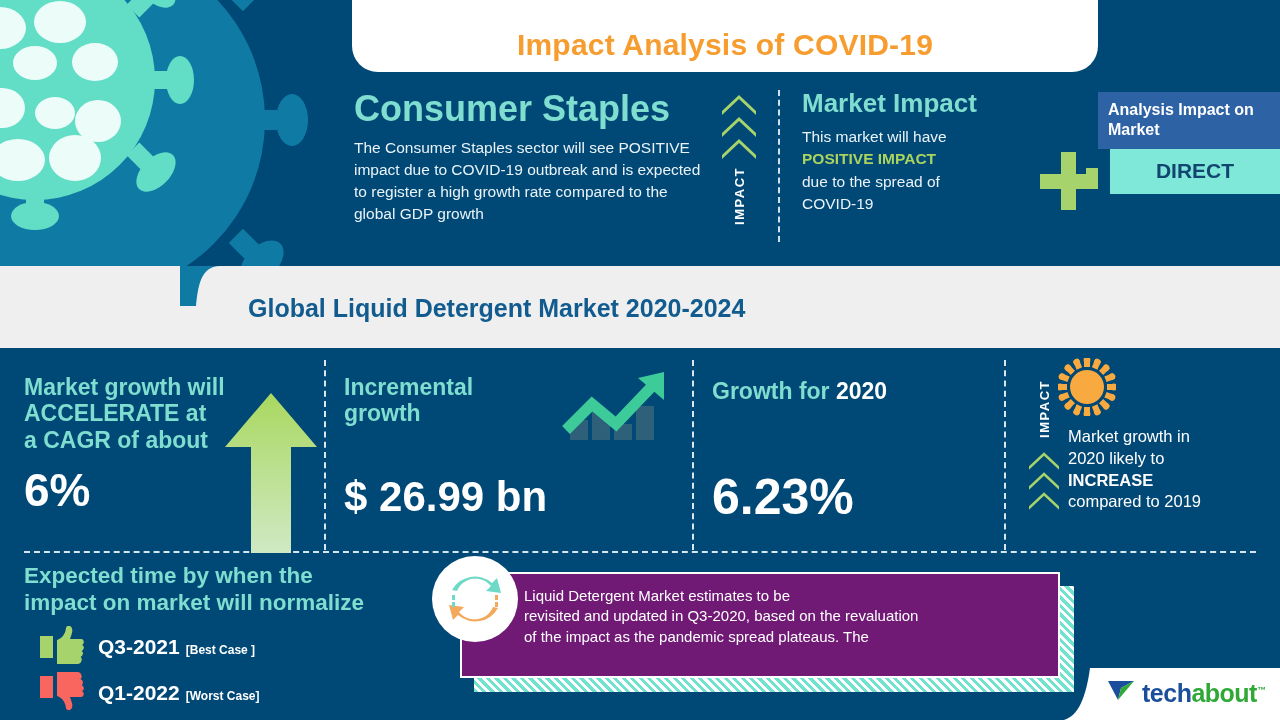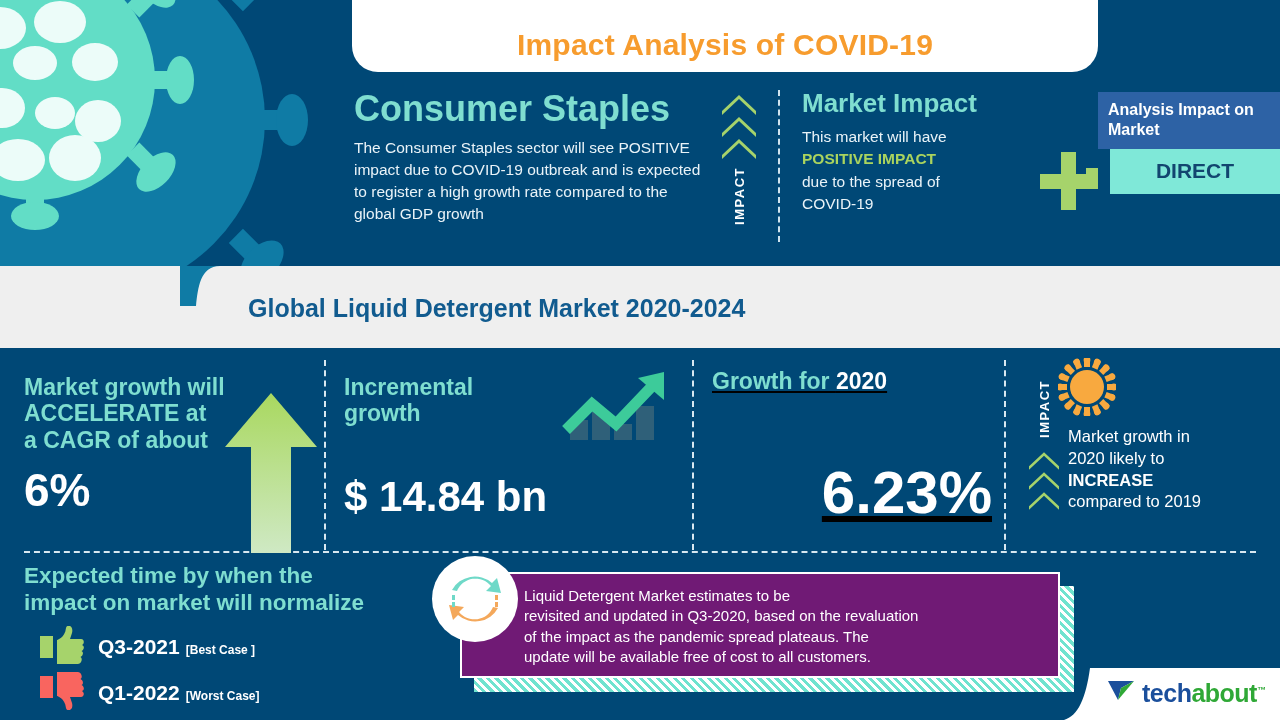--- a/index.html
+++ b/index.html
@@ -277,40 +277,40 @@
         </defs>
         <polygon points="46,0 92,54 66,54 66,160 26,160 26,54 0,54" fill="url(#gu)"></polygon>
       </svg>
     </div>
 
     <div class="stat" style="left:344px; top:26px; width:330px;">
       <div class="stat-head">
         <span>Incremental</span><br>
         <span>growth</span>
       </div>
-      <div class="stat-val" style="font-size:42px; margin-top:46px;">$ 14.84 bn</div>
+      <div class="stat-val" style="font-size:42px; margin-top:46px;">$ 26.99 bn</div>
     </div>
     <div class="chart-icon">
       <svg width="108" height="74" viewBox="0 0 108 74">
         <g fill="#2f6079">
           <rect x="10" y="52" width="18" height="20"></rect>
           <rect x="32" y="44" width="18" height="28"></rect>
           <rect x="54" y="56" width="18" height="16"></rect>
           <rect x="76" y="38" width="18" height="34"></rect>
         </g>
         <polyline points="6,62 32,36 56,56 98,12" fill="none" stroke="#3dcb9a" stroke-width="11" stroke-linejoin="miter" stroke-linecap="butt"></polyline>
         <polygon points="104,4 104,32 78,10" fill="#3dcb9a"></polygon>
       </svg>
     </div>
 
-    <div class="stat" style="left:712px; top:20px; width:280px;text-decoration:underline;">
+    <div class="stat" style="left:712px; top:30px; width:280px;">
       <div class="stat-head">
         <span>Growth for </span><span class="w">2020</span>
       </div>
-      <div class="stat-val" style="font-size:60px; margin-top:64px;text-align:right;">6.23%</div>
+      <div class="stat-val" style="font-size:50px; margin-top:64px;">6.23%</div>
     </div>
 
     <div class="impact-rail2">
       <div class="impact-vert">IMPACT</div>
       <div class="chev-stack">
         <svg width="30" height="18" viewBox="0 0 34 20">
             <polygon points="17,0 34,16 34,20 17,4 0,20 0,16" fill="#a6d36b"></polygon>
           </svg>
         <svg width="30" height="18" viewBox="0 0 34 20">
             <polygon points="17,0 34,16 34,20 17,4 0,20 0,16" fill="#a6d36b"></polygon>
@@ -406,21 +406,20 @@
         </span>
       </div>
     </div>
 
     <div class="note-card">
       <div class="note-hatch"></div>
       <div class="note-inner">
         <span>Liquid Detergent Market estimates to be</span><br>
         <span>revisited and updated in Q3-2020, based on the revaluation</span><br>
         <span>of the impact as the pandemic spread plateaus. The</span><br>
-        <span>update will be available free of cost to all customers.</span>
       </div>
     </div>
 
     <div class="refresh-badge">
       <svg width="60" height="60" viewBox="0 0 60 60">
         <path d="M12,22 A20,20 0 0 1 46,17 L41,22 L56,24 L52,9 L47,14 A26,26 0 0 0 7,21 Z" fill="#6fd9c8"></path>
         <path d="M48,38 A20,20 0 0 1 14,43 L19,38 L4,36 L8,51 L13,46 A26,26 0 0 0 53,39 Z" fill="#f4a85b"></path>
         <g fill="#f4a85b">
           <rect x="50" y="26" width="3" height="5"></rect>
             <rect x="50" y="33" width="3" height="5"></rect>

